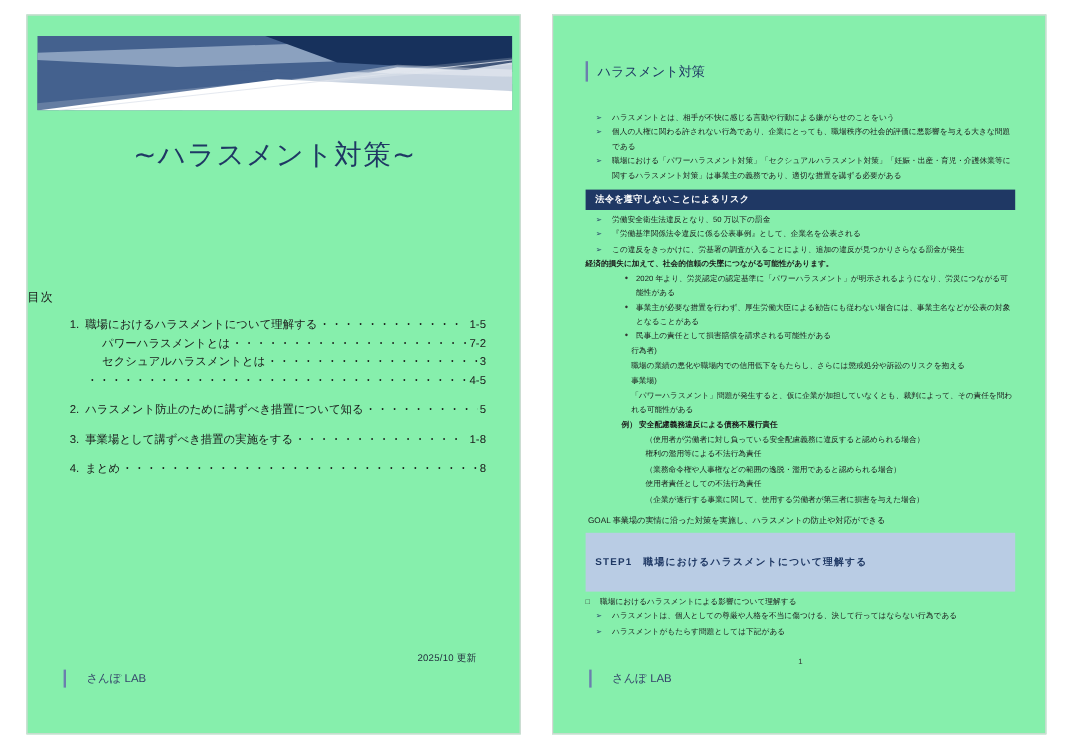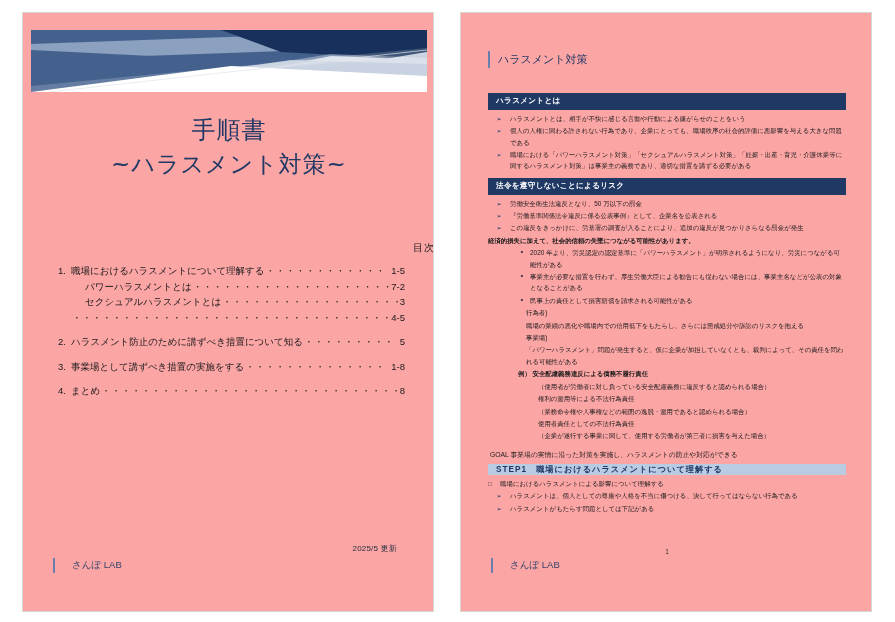--- a/index.html
+++ b/index.html
@@ -12,21 +12,21 @@
     position: relative;
     width: 895px;
     height: 622px;
     background: #ffffff;
     overflow: hidden;
   }
 
   
   .page {
     position: absolute;
-    background: #fca5a5;
+    background: #86efac;
     border: 1px solid #d7d7d7;
     box-sizing: border-box;
     overflow: hidden;
   }
   #page-left  { left: 22px;  top: 12px; width: 412px; height: 600px; }
   #page-right { left: 460px; top: 12px; width: 412px; height: 600px; }
 
   
   .banner {
     position: absolute;
@@ -52,21 +52,21 @@
     font-family: "DejaVu Sans", "Liberation Sans", sans-serif;
   }
   .cover-title .line2 { font-size: 23px; }
 
   
   .toc-heading {
     position: absolute;
     left: 0;
     top: 228px;
     width: 412px;
-    text-align: right;
+    text-align: left;
     font-size: 10px;
     color: #1a1a1a;
     letter-spacing: 1px;
   }
   .toc {
     position: absolute;
     left: 30px;
     top: 250px;
     width: 352px;
     font-size: 9.5px;
@@ -155,21 +155,21 @@
     padding: 3.2px 8px 3.6px 8px;
     letter-spacing: 0.3px;
     margin-bottom: 3px;
     box-sizing: border-box;
   }
   .sec-bar.light {
     background: #b9cce4;
     color: #1f3864;
     font-size: 8.2px;
     letter-spacing: 1px;
-    padding: 0 8px;
+    padding: 19px 8px;
   }
 
   .bl {
     display: flex;
     font-size: 6.4px;
     line-height: 11.4px;
     color: #1a1a1a;
     margin-bottom: 1px;
     letter-spacing: 0.05px;
   }
@@ -234,21 +234,20 @@
         <polygon points="60,62 300,24 396,28 396,34 200,40 90,62" fill="#ffffff" opacity="0.35"></polygon>
         <polygon points="0,62 250,28 396,32 396,62" fill="#ccd5e2" opacity="0.0"></polygon>
         <polygon points="30,62 260,30 396,34 396,62" fill="#c8d2e0" opacity="0.9"></polygon>
         <polygon points="0,62 200,36 396,46 396,62" fill="#ffffff"></polygon>
         <polygon points="0,56 396,18 396,24 0,62" fill="#ffffff" opacity="0.18"></polygon>
         <line x1="18" y1="62" x2="396" y2="20" stroke="#dfe4ec" stroke-width="0.7"></line>
       </svg>
     </div>
 
     <div class="cover-title">
-      <div class="line1">手順書</div>
       <div class="line2">~ハラスメント対策~</div>
     </div>
 
     <div class="toc-heading">目次</div>
 
     <div class="toc" id="toc-container">
         <div class="toc-group">
           <div class="toc-row">
             <span class="toc-num">1.</span>
             <span class="toc-text">職場におけるハラスメントについて理解する</span>
@@ -292,38 +291,37 @@
         <div class="toc-group">
           <div class="toc-row">
             <span class="toc-num">4.</span>
             <span class="toc-text">まとめ</span>
             <span class="toc-dots">・・・・・・・・・・・・・・・・・・・・・・・・・・・・・・・・・・・・・・・・・・・・・・・・・・・・・・・・・・・・・・・・・・・・・・・・・・・・・・・・・・・・・・</span>
             <span class="toc-page">8</span>
           </div>
         </div>
       </div>
 
-    <div class="update-stamp">2025/5 更新</div>
+    <div class="update-stamp">2025/10 更新</div>
 
     <div class="doc-footer">
       <span class="bar"></span>
       <span>さんぽ LAB</span>
     </div>
   </div>
 
   <div class="page" id="page-right">
 
     <div class="pg-title">
       <span class="bar"></span>
       <span>ハラスメント対策</span>
     </div>
 
     <div class="body-col">
 
-      <div class="sec-bar">ハラスメントとは</div>
       <div id="s1-items">
           <div class="bl">
             <span class="mk">➢</span>
             <span class="tx">ハラスメントとは、相手が不快に感じる言動や行動による嫌がらせのことをいう</span>
           </div>
           <div class="bl">
             <span class="mk">➢</span>
             <span class="tx">個人の人権に関わる許されない行為であり、企業にとっても、職場秩序の社会的評価に悪影響を与える大きな問題である</span>
           </div>
           <div class="bl">

